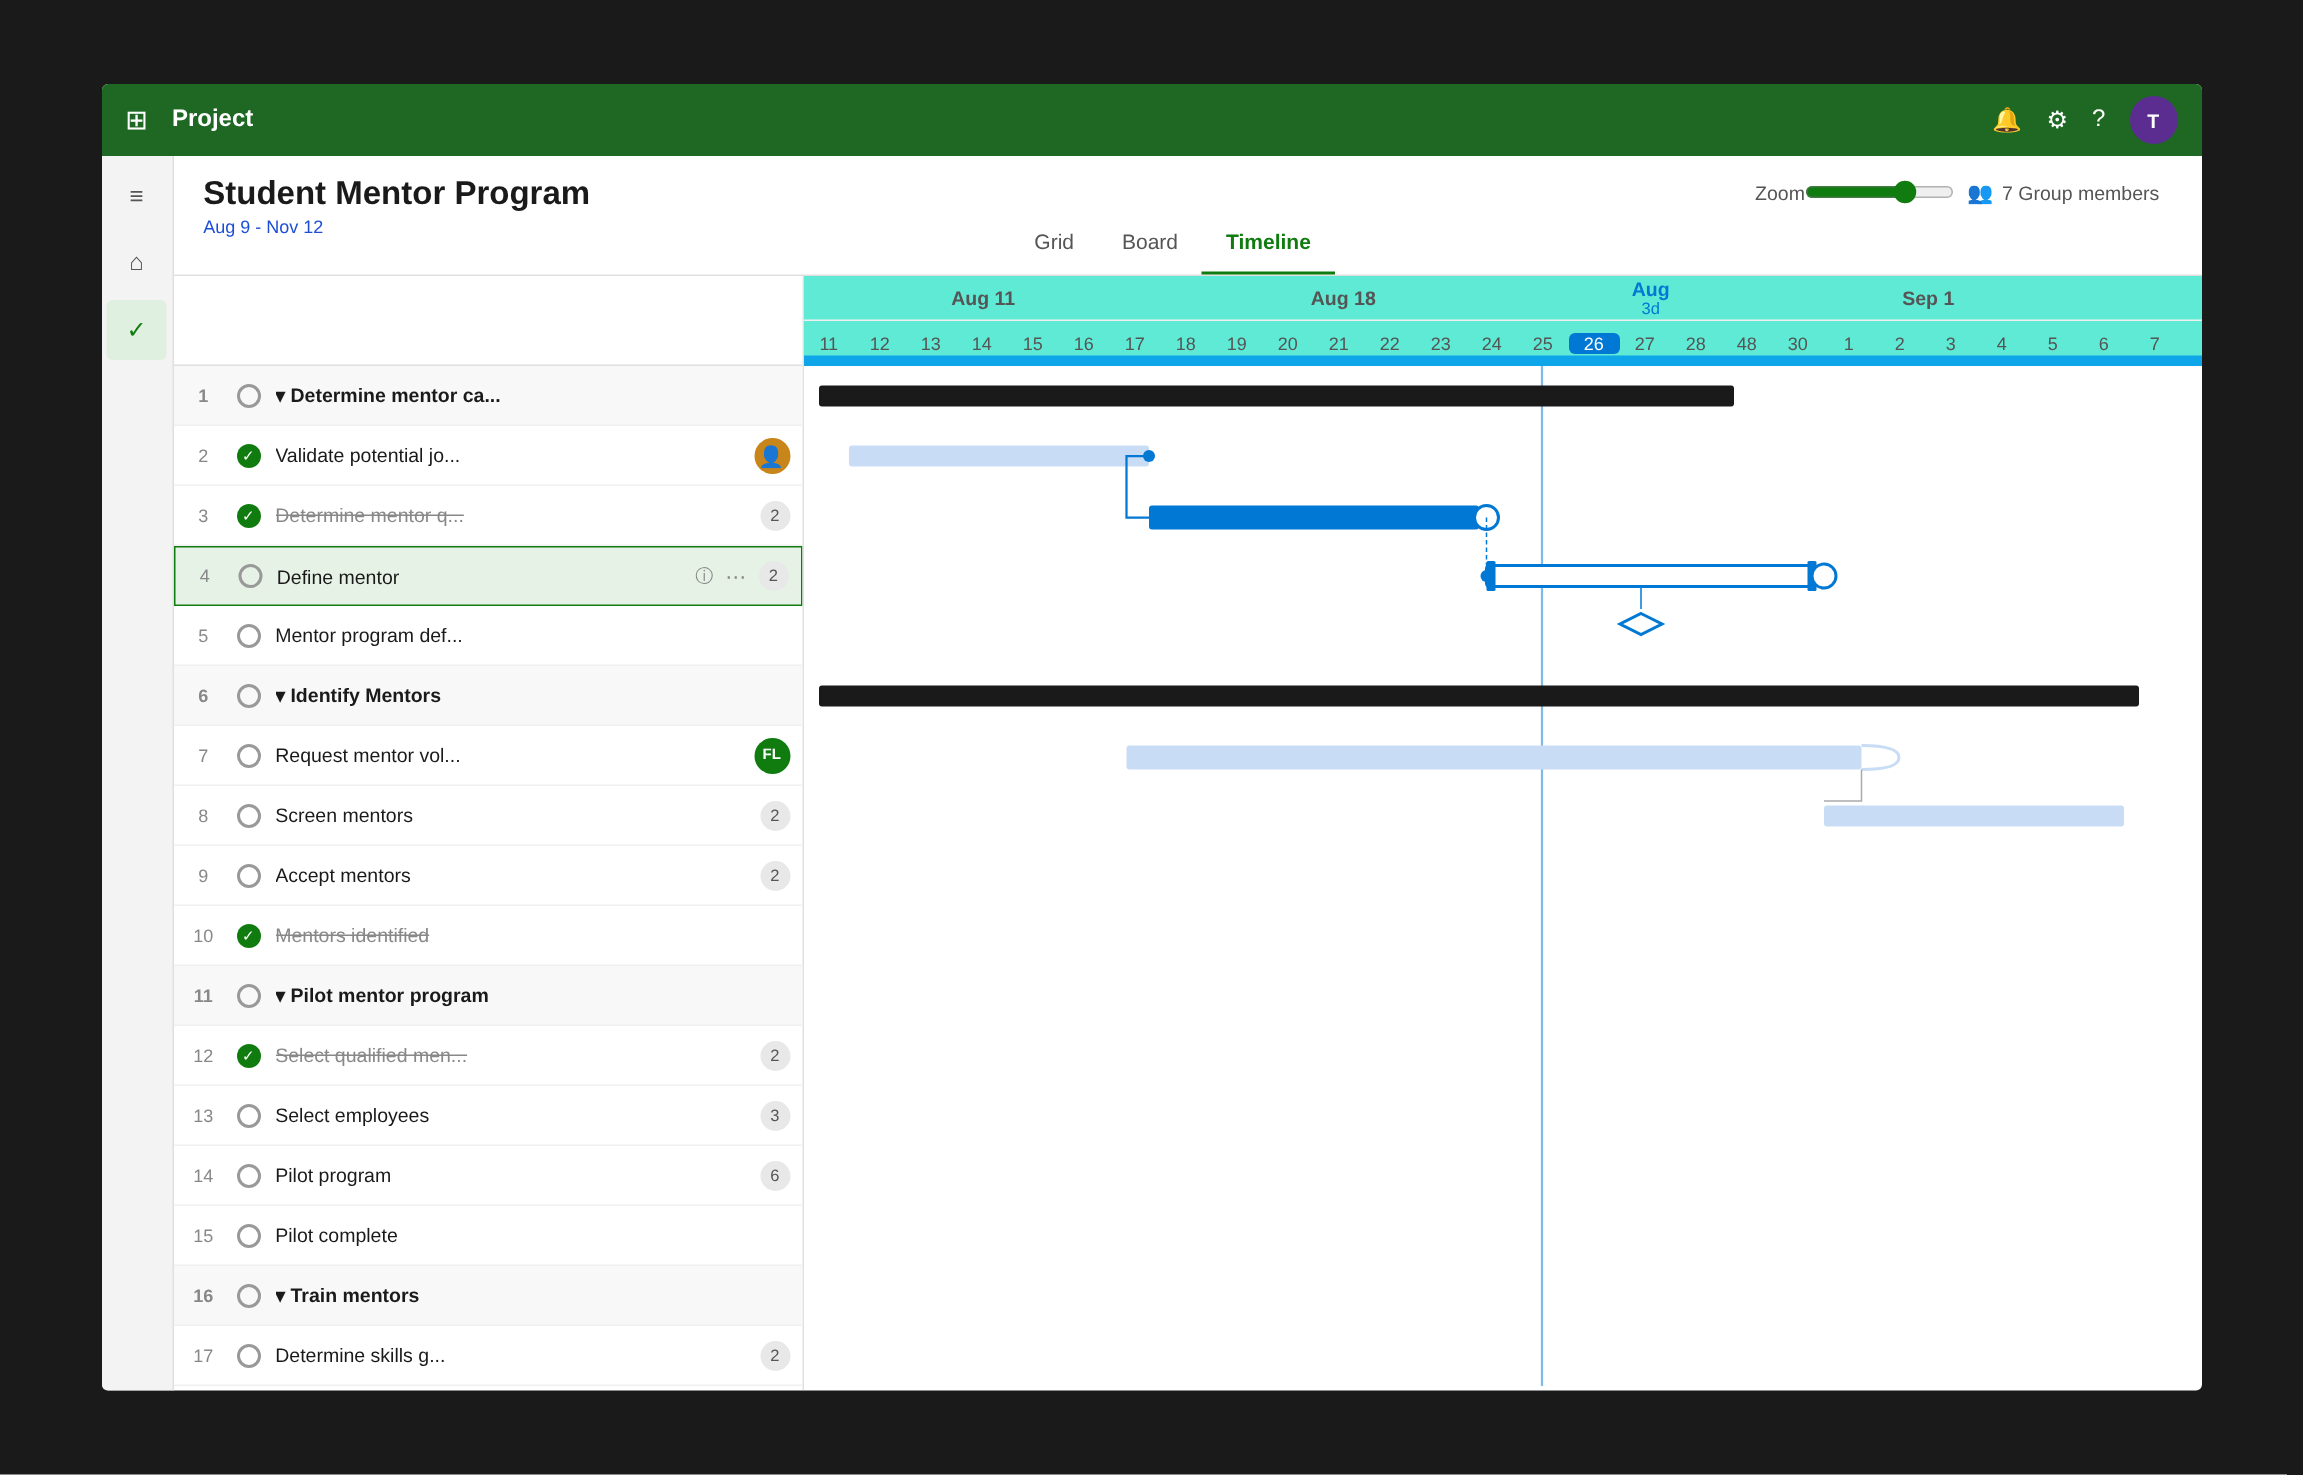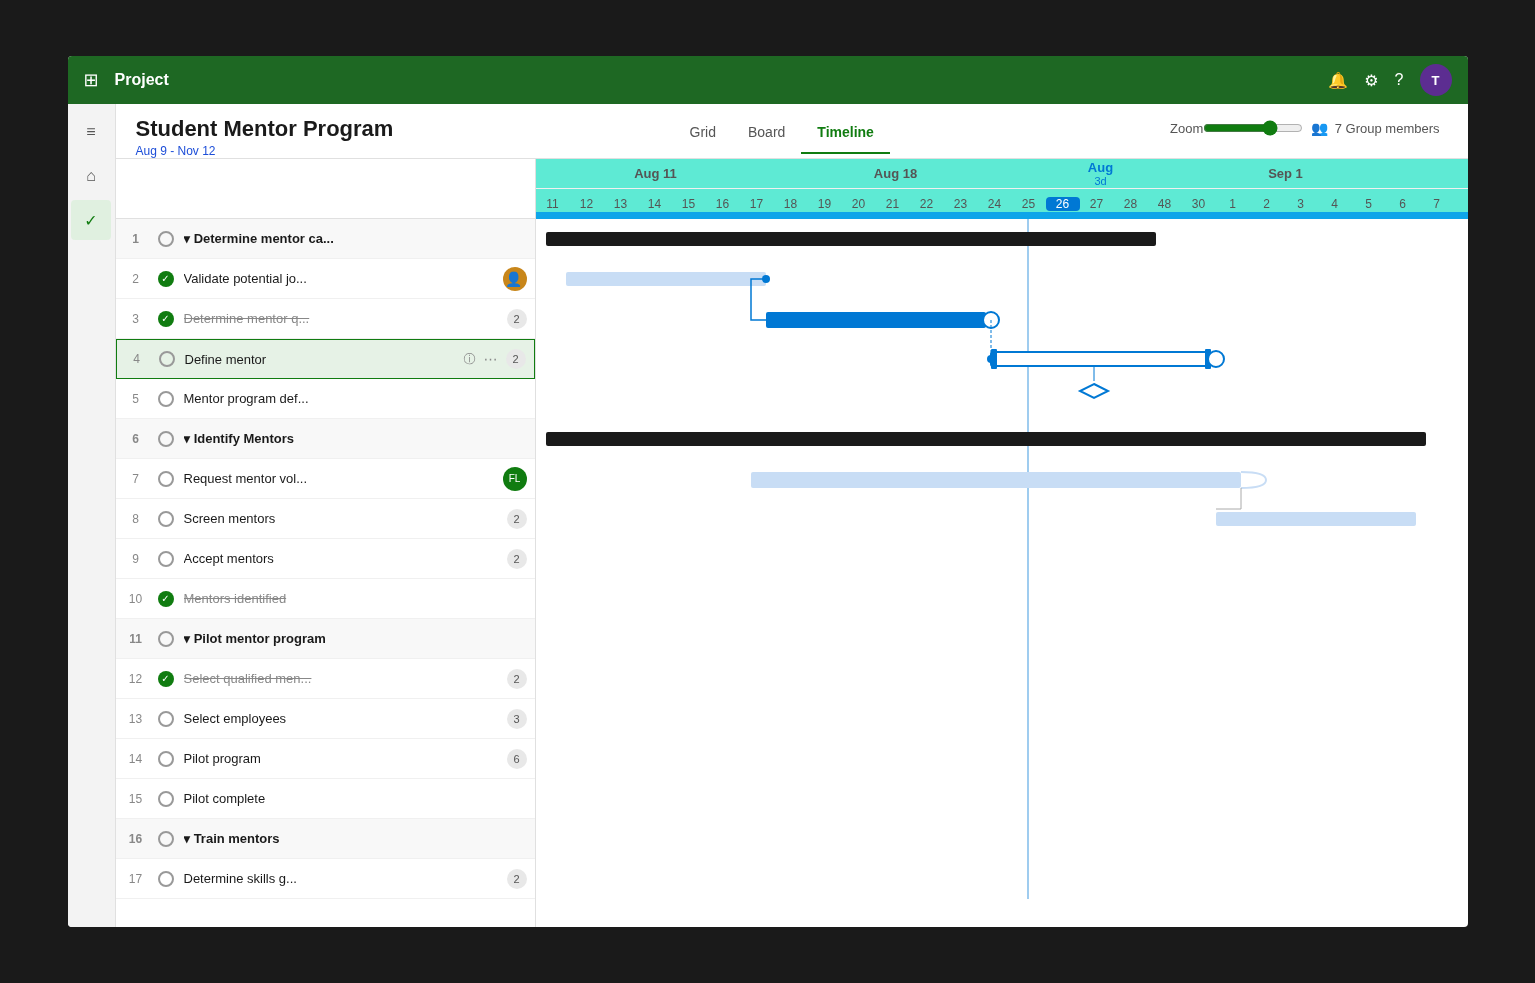--- a/index.html
+++ b/index.html
@@ -133,20 +133,21 @@
       color: #1d4ed8;
       margin-top: 2px;
     }
     
     .project-nav {
       display: flex;
       align-items: flex-start;
       gap: 0;
       flex: 1;
       justify-content: center;
+      margin-top: 29px;
     }
     
     .nav-tab {
       padding: 8px 16px 12px;
       font-size: 14px;
       color: #555;
       cursor: pointer;
       border-bottom: 2px solid transparent;
       text-decoration: none;
     }
@@ -466,21 +467,21 @@
               </div>
             <span class="task-name">▾ Identify Mentors</span>
           </div>
 
           <div class="task-row">
             <span class="task-num">7</span>
             <div class="task-status-icon">
                 <div class="status-circle"></div>
               </div>
             <span class="task-name">Request mentor vol...</span>
-            <div style="width:24px;height:24px;border-radius:50%;background:#107c10;display:flex;align-items:center;justify-content:center;color:white;font-size:10px;font-weight:400;flex-shrink:0;">FL</div>
+            <div style="width:24px;height:24px;border-radius:50%;background:#107c10;display:flex;align-items:center;justify-content:center;color:white;font-size:10px;font-weight:700;flex-shrink:0;">FL</div>
           </div>
 
           <div class="task-row">
             <span class="task-num">8</span>
             <div class="task-status-icon">
                 <div class="status-circle"></div>
               </div>
             <span class="task-name">Screen mentors</span>
             <div class="task-badge">2</div>
           </div>

